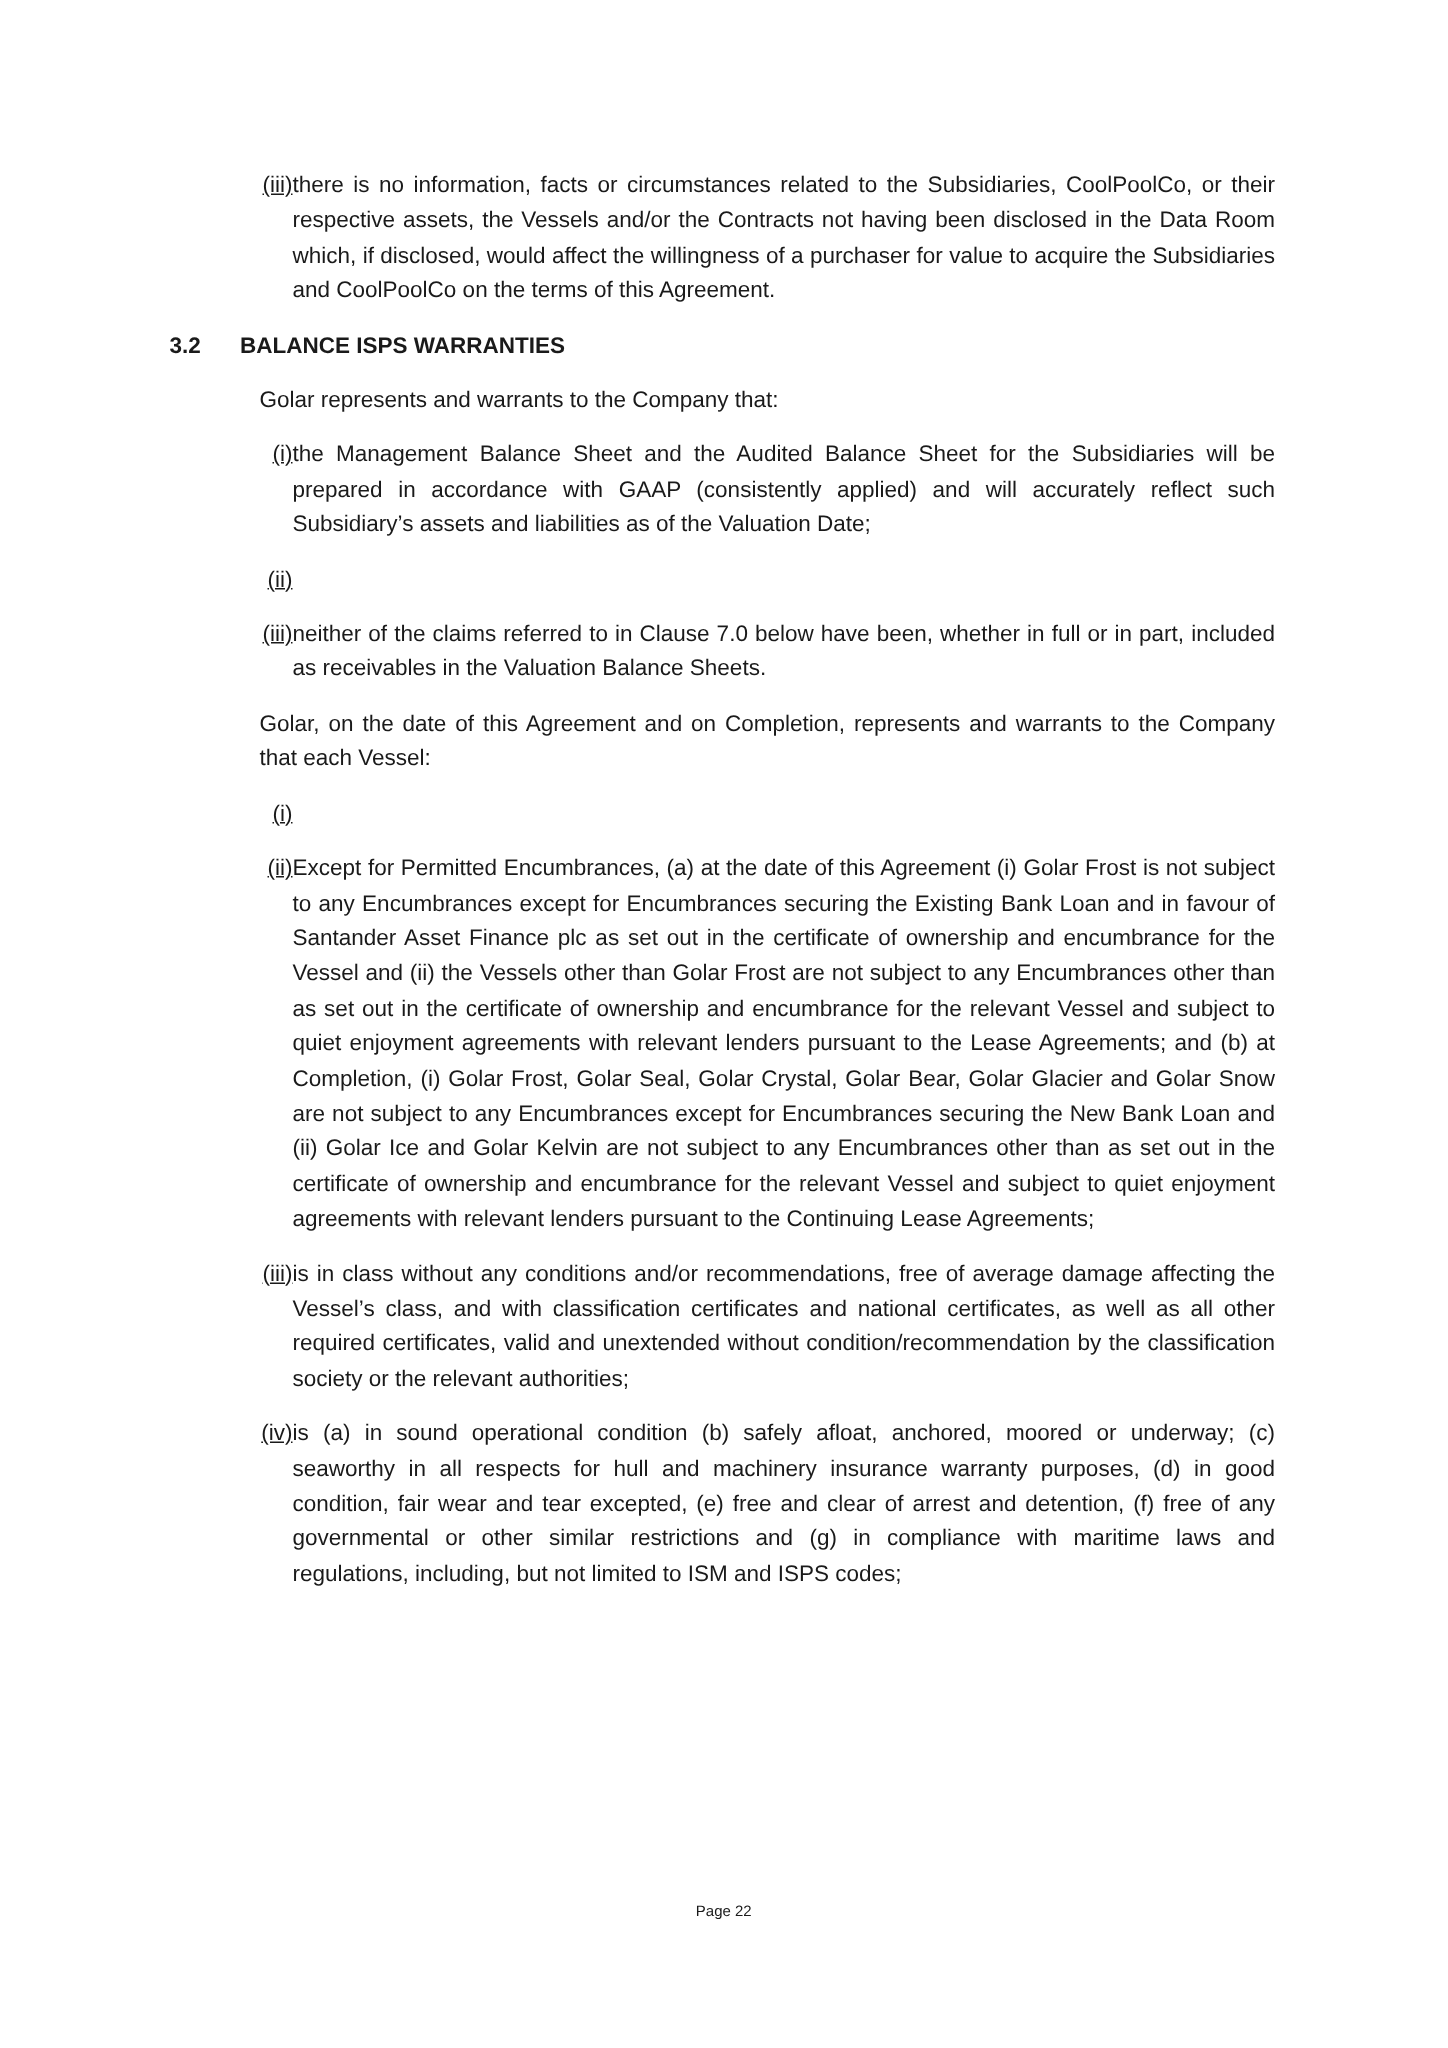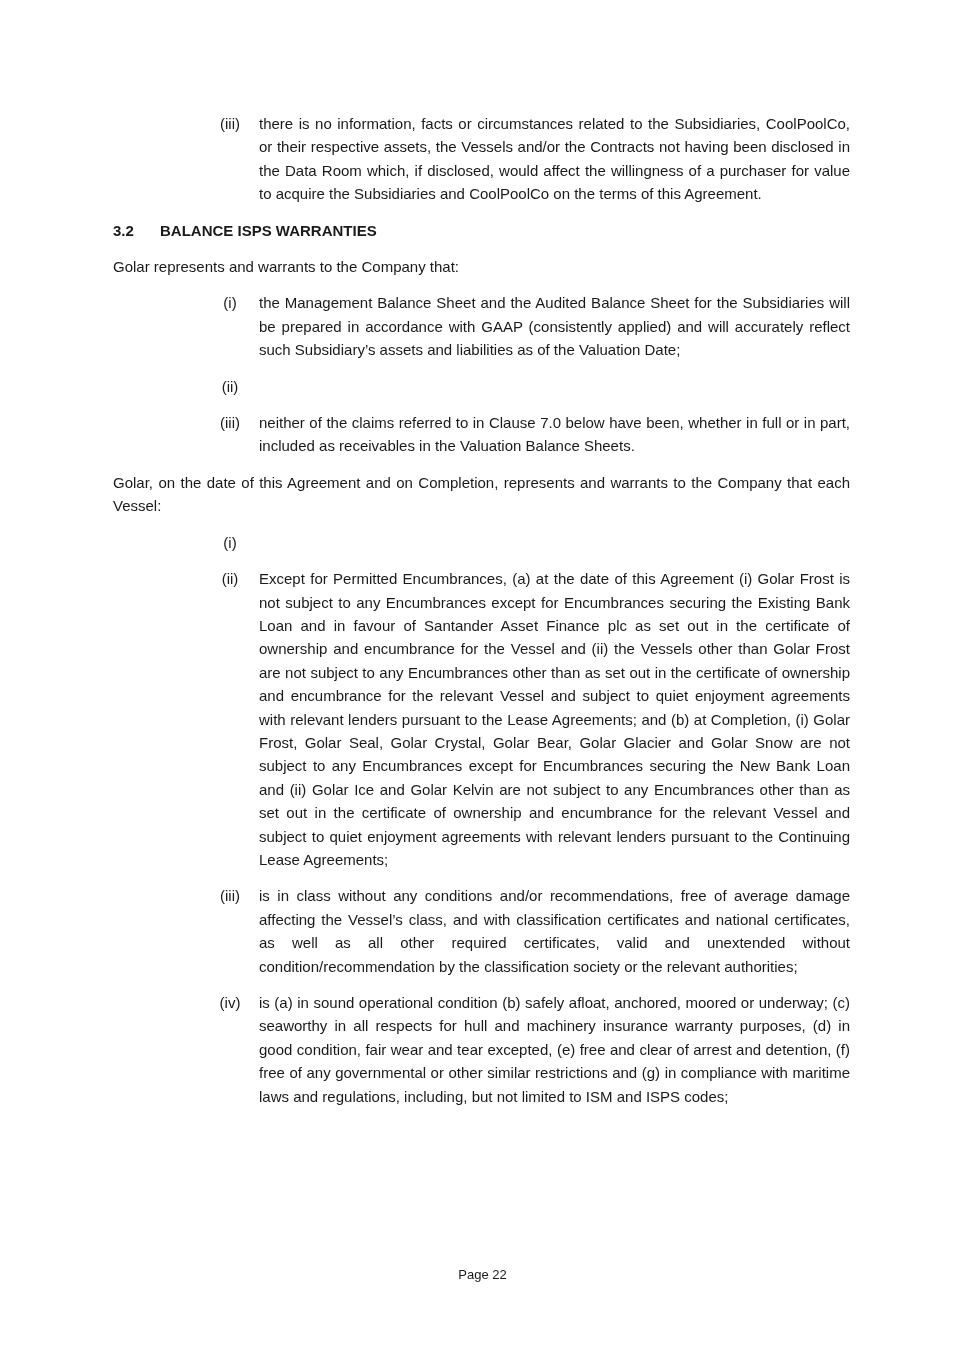--- a/index.html
+++ b/index.html
@@ -23,43 +23,45 @@
     line-height: 23.4px;
     text-align: justify;
   }
   .list-item {
     display: flex;
     margin-bottom: 13px;
   }
   .li-label {
     flex: none;
     width: 58px;
-    margin-left: 88px;
-    text-align: center;
+    margin-left: 24px;
+    text-align: right;
+    text-decoration: underline;
   }
   .li-text { flex: 1; }
   .section-heading {
     display: flex;
     font-weight: bold;
     margin-bottom: 13px;
     text-align: left;
     align-items: center;
   }
   .sec-num { flex: none; width: 47px; }
   .sec-title { flex: 1; }
   .intro {
+    margin-left: 60px;
     margin-bottom: 13px;
   }
   .footer {
     position: absolute;
     left: 0;
     right: 0;
     top: 1267px;
     text-align: center;
-    font-size: 13px;
+    font-size: 10px;
     line-height: 15px;
     color: #1a1a1a;
   }
 </style>
 </head>
 <body>
 
 <div class="page">
   <div class="content">
 

